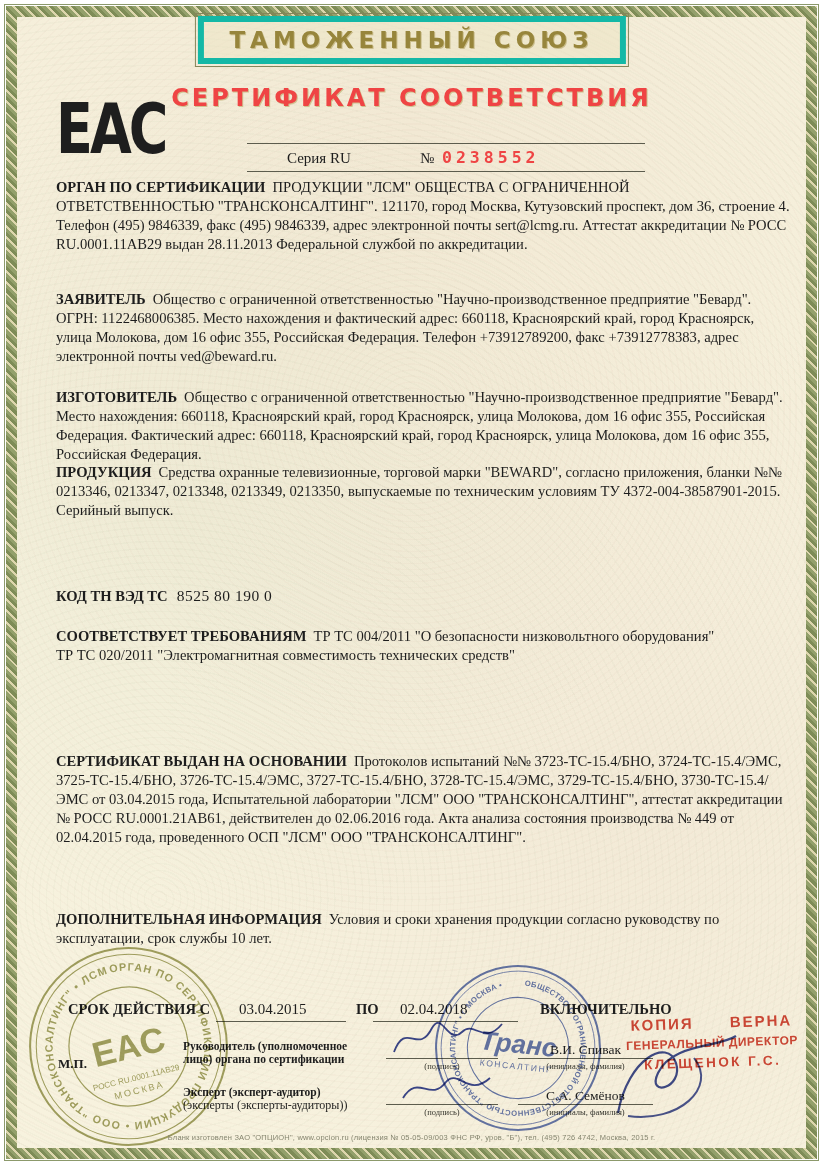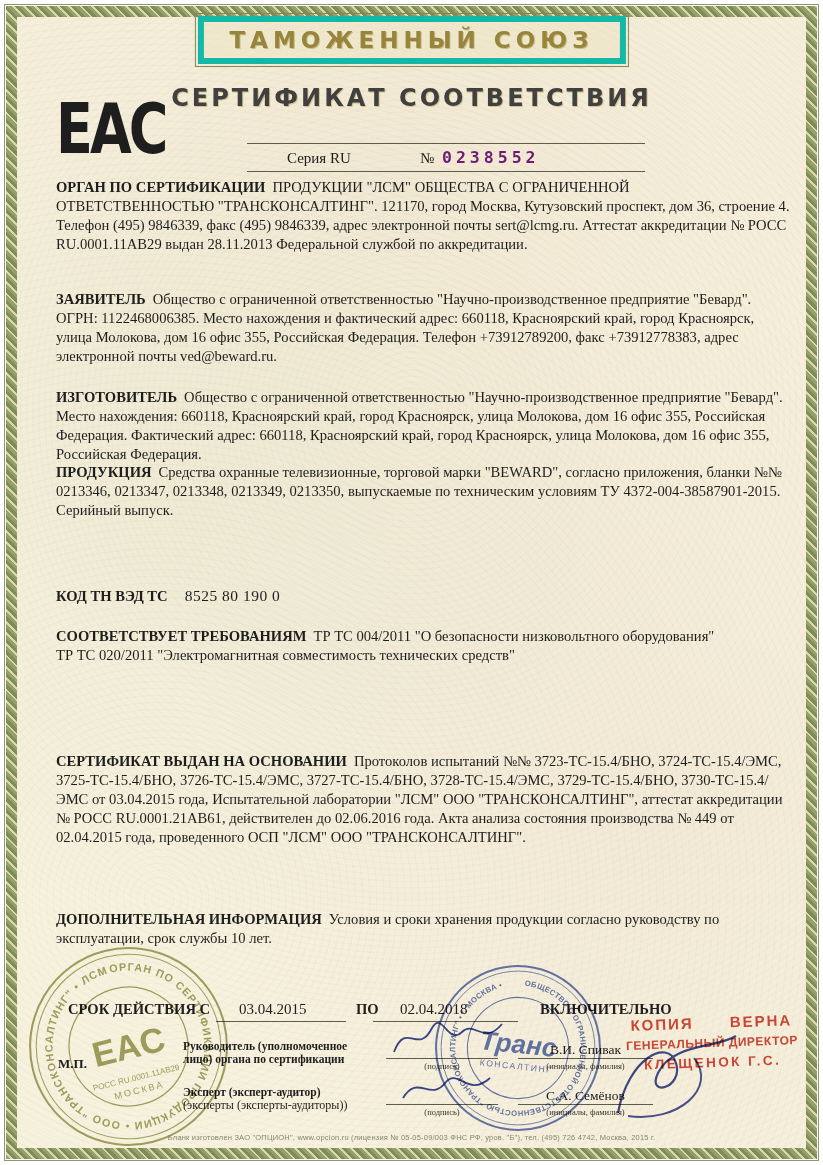--- a/index.html
+++ b/index.html
@@ -32,34 +32,34 @@
   }
   .eac-mark {
     position:absolute; left:56px; top:94px; width:90px; height:80px;
     font-family:"DejaVu Sans", sans-serif; font-weight:900; font-size:54px;
     letter-spacing:-3px; color:#1e1e1e; transform:scaleY(1.3); transform-origin:top left;
     line-height:1;
   }
   .cert-title {
     position:absolute; top:84px; left:0; width:100%; text-align:center;
     font-family:"DejaVu Sans", sans-serif; font-weight:700; font-size:24px;
-    letter-spacing:3px; color:#404040; text-shadow:1px 1px 0 #cfc291;
+    letter-spacing:3px; color:#ef4444; text-shadow:1px 1px 0 #cfc291;
   }
   .cert-no { position:absolute; top:121px; left:0; width:100%; text-align:center; font-size:15.5px; letter-spacing:.4px; }
   .hline { position:absolute; border-bottom:1px solid #5c5c4d; }
   .series-label { position:absolute; left:287px; top:150px; font-size:15px; }
   .series-no    { position:absolute; left:420px; top:150px; font-size:15px; }
   .series-number{
     position:absolute; left:442px; top:148px;
     font-family:"DejaVu Sans Mono", monospace; font-weight:700; font-size:16.5px;
-    letter-spacing:4px; color:#701a75;
+    letter-spacing:4px; color:#ef4444;
   }
   .para { position:absolute; left:56px; width:735px; font-size:14.6px; line-height:19px; }
   .lbl { font-weight:700; margin-right:7px; }
-  .tnved-value { font-size:15.5px; margin-left:10px; letter-spacing:.5px; }
+  .tnved-value { font-size:15.5px; margin-left:2px; letter-spacing:.5px; }
   .validity { position:absolute; left:68px; top:1001px; width:735px; height:30px; font-size:14.6px; }
   .validity .vl { position:absolute; font-weight:700; }
   .validity .vd { position:absolute; font-size:15px; }
   .small-role { position:absolute; left:183px; width:205px; font-size:11.5px; font-weight:700; line-height:13px; }
   .small-sub  { font-weight:400; font-size:12px; }
   .caption { position:absolute; text-align:center; font-size:8.5px; color:#33332b; }
   .sig-name { position:absolute; width:135px; text-align:center; font-size:13.5px; }
   .mp { position:absolute; left:58px; top:1056px; font-weight:700; font-size:13px; }
   .stamp { position:absolute; mix-blend-mode:multiply; }
   .copy-stamp {

